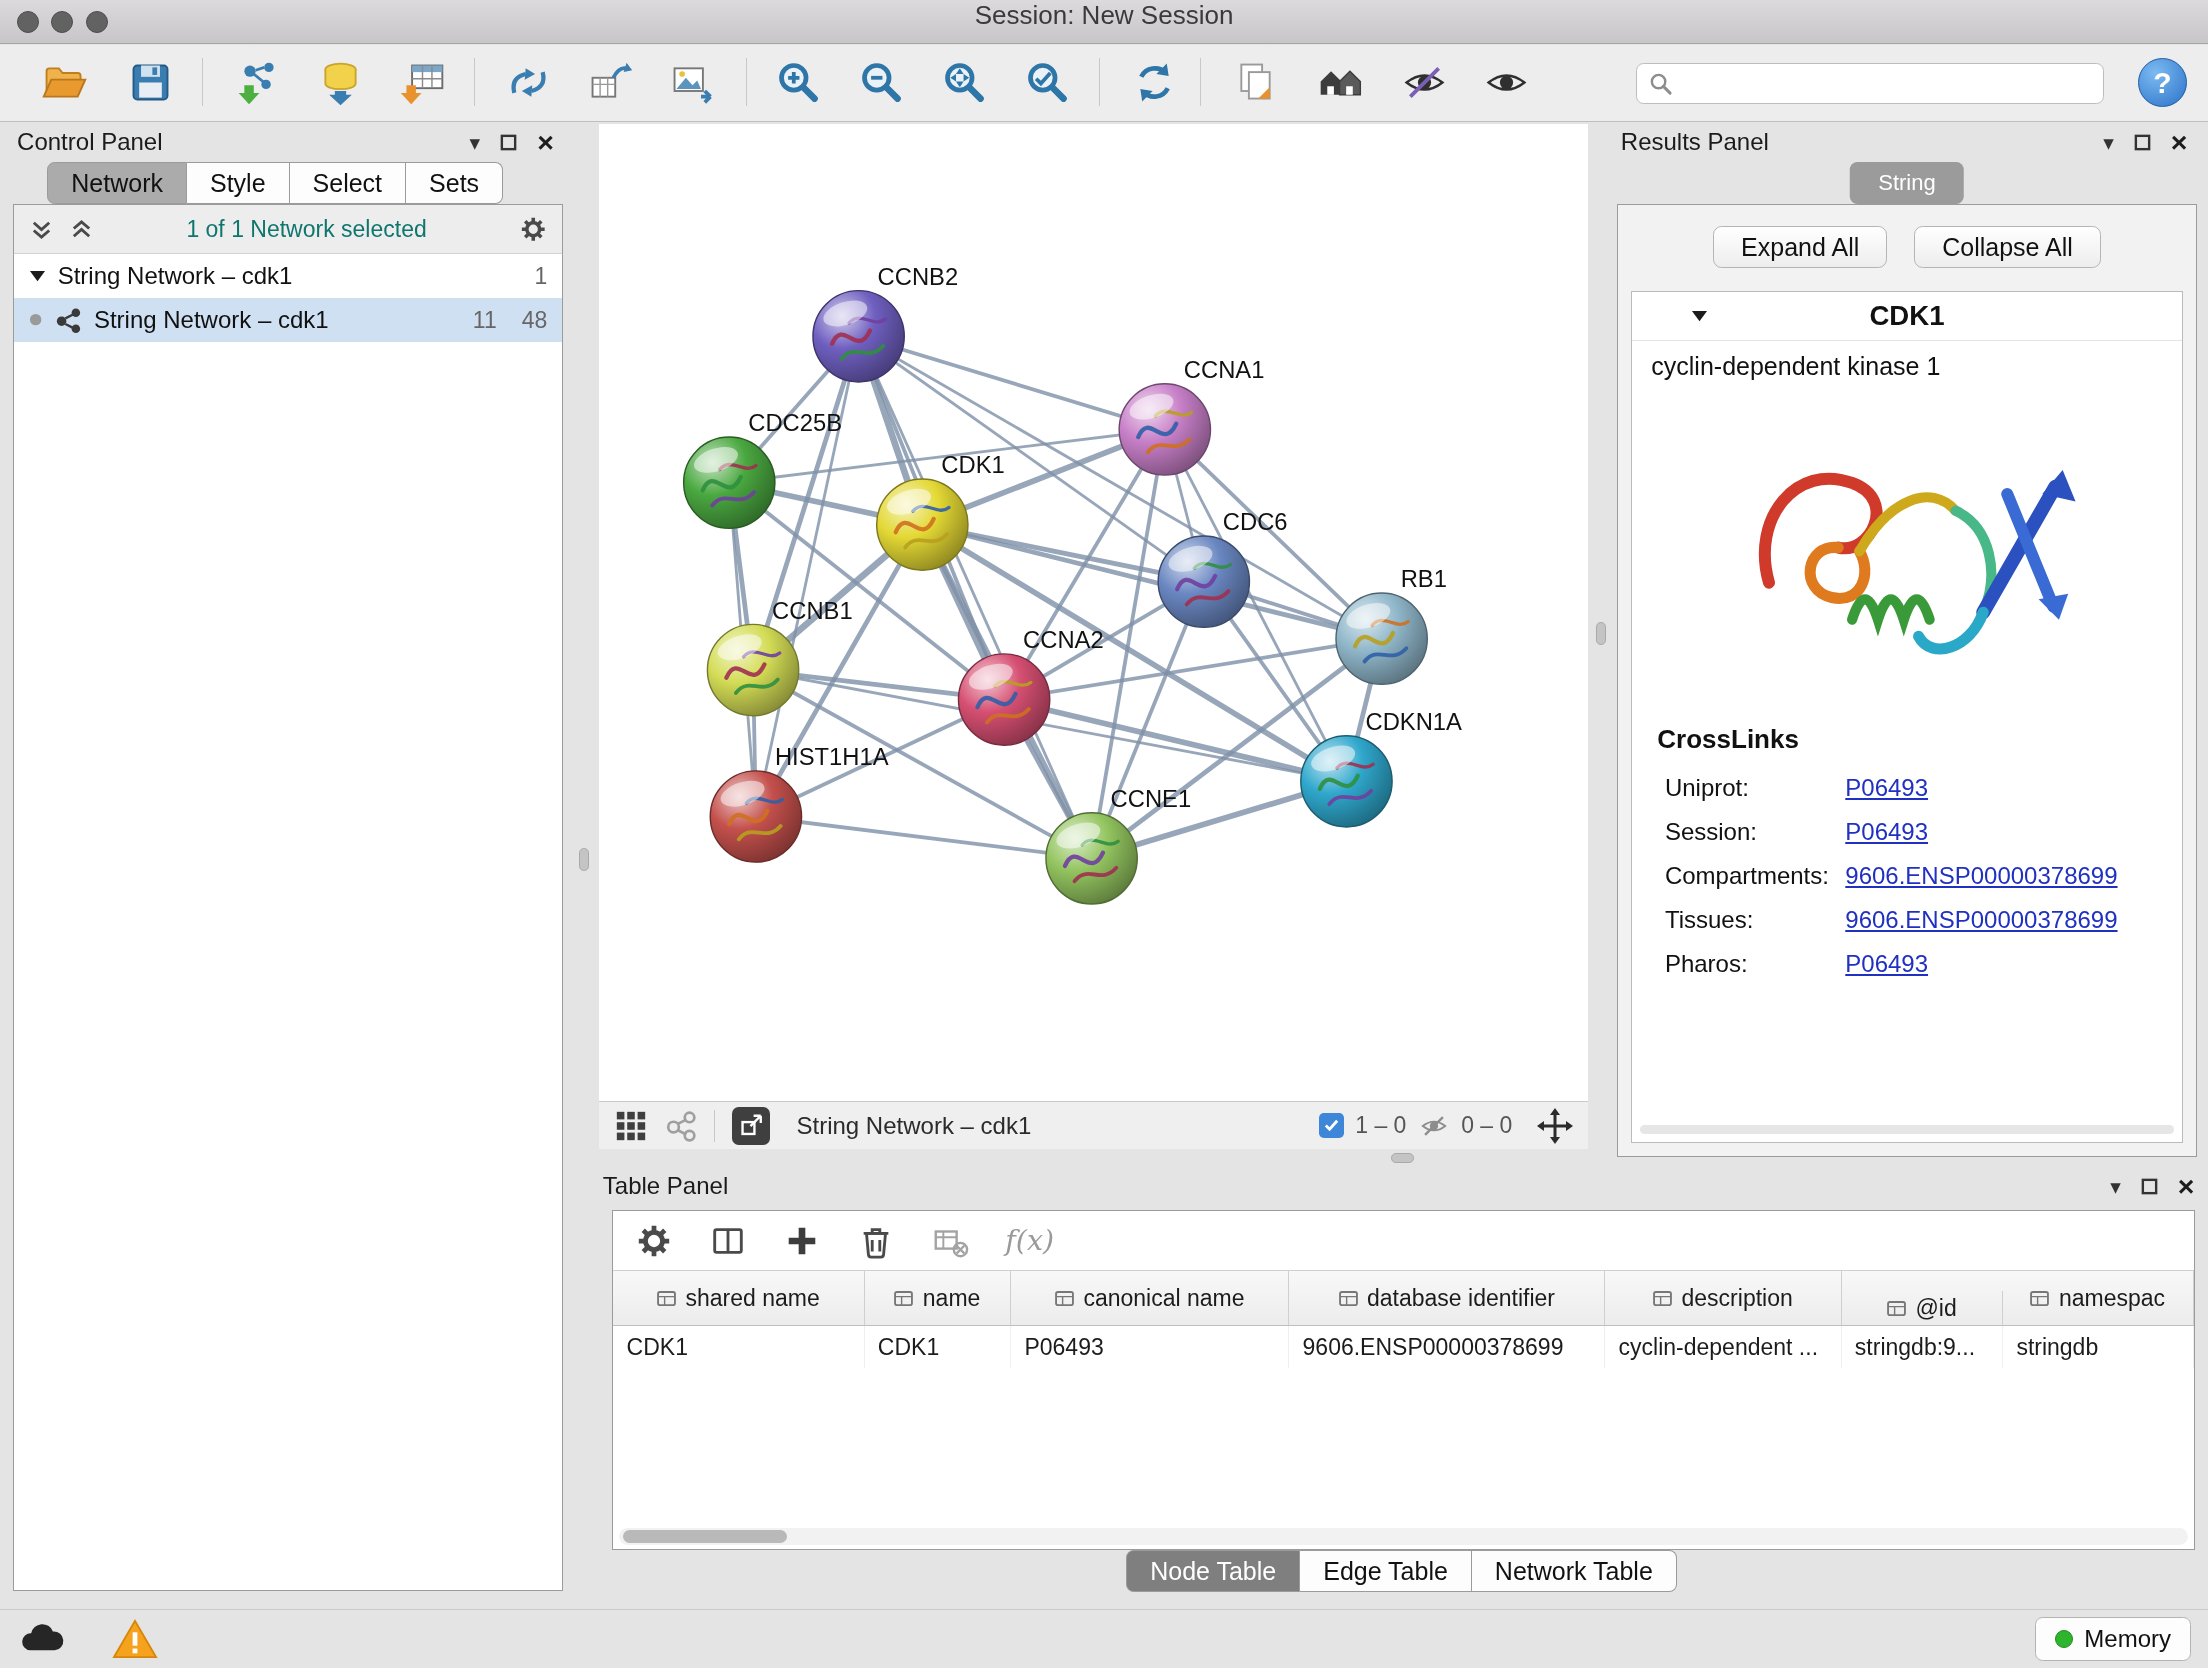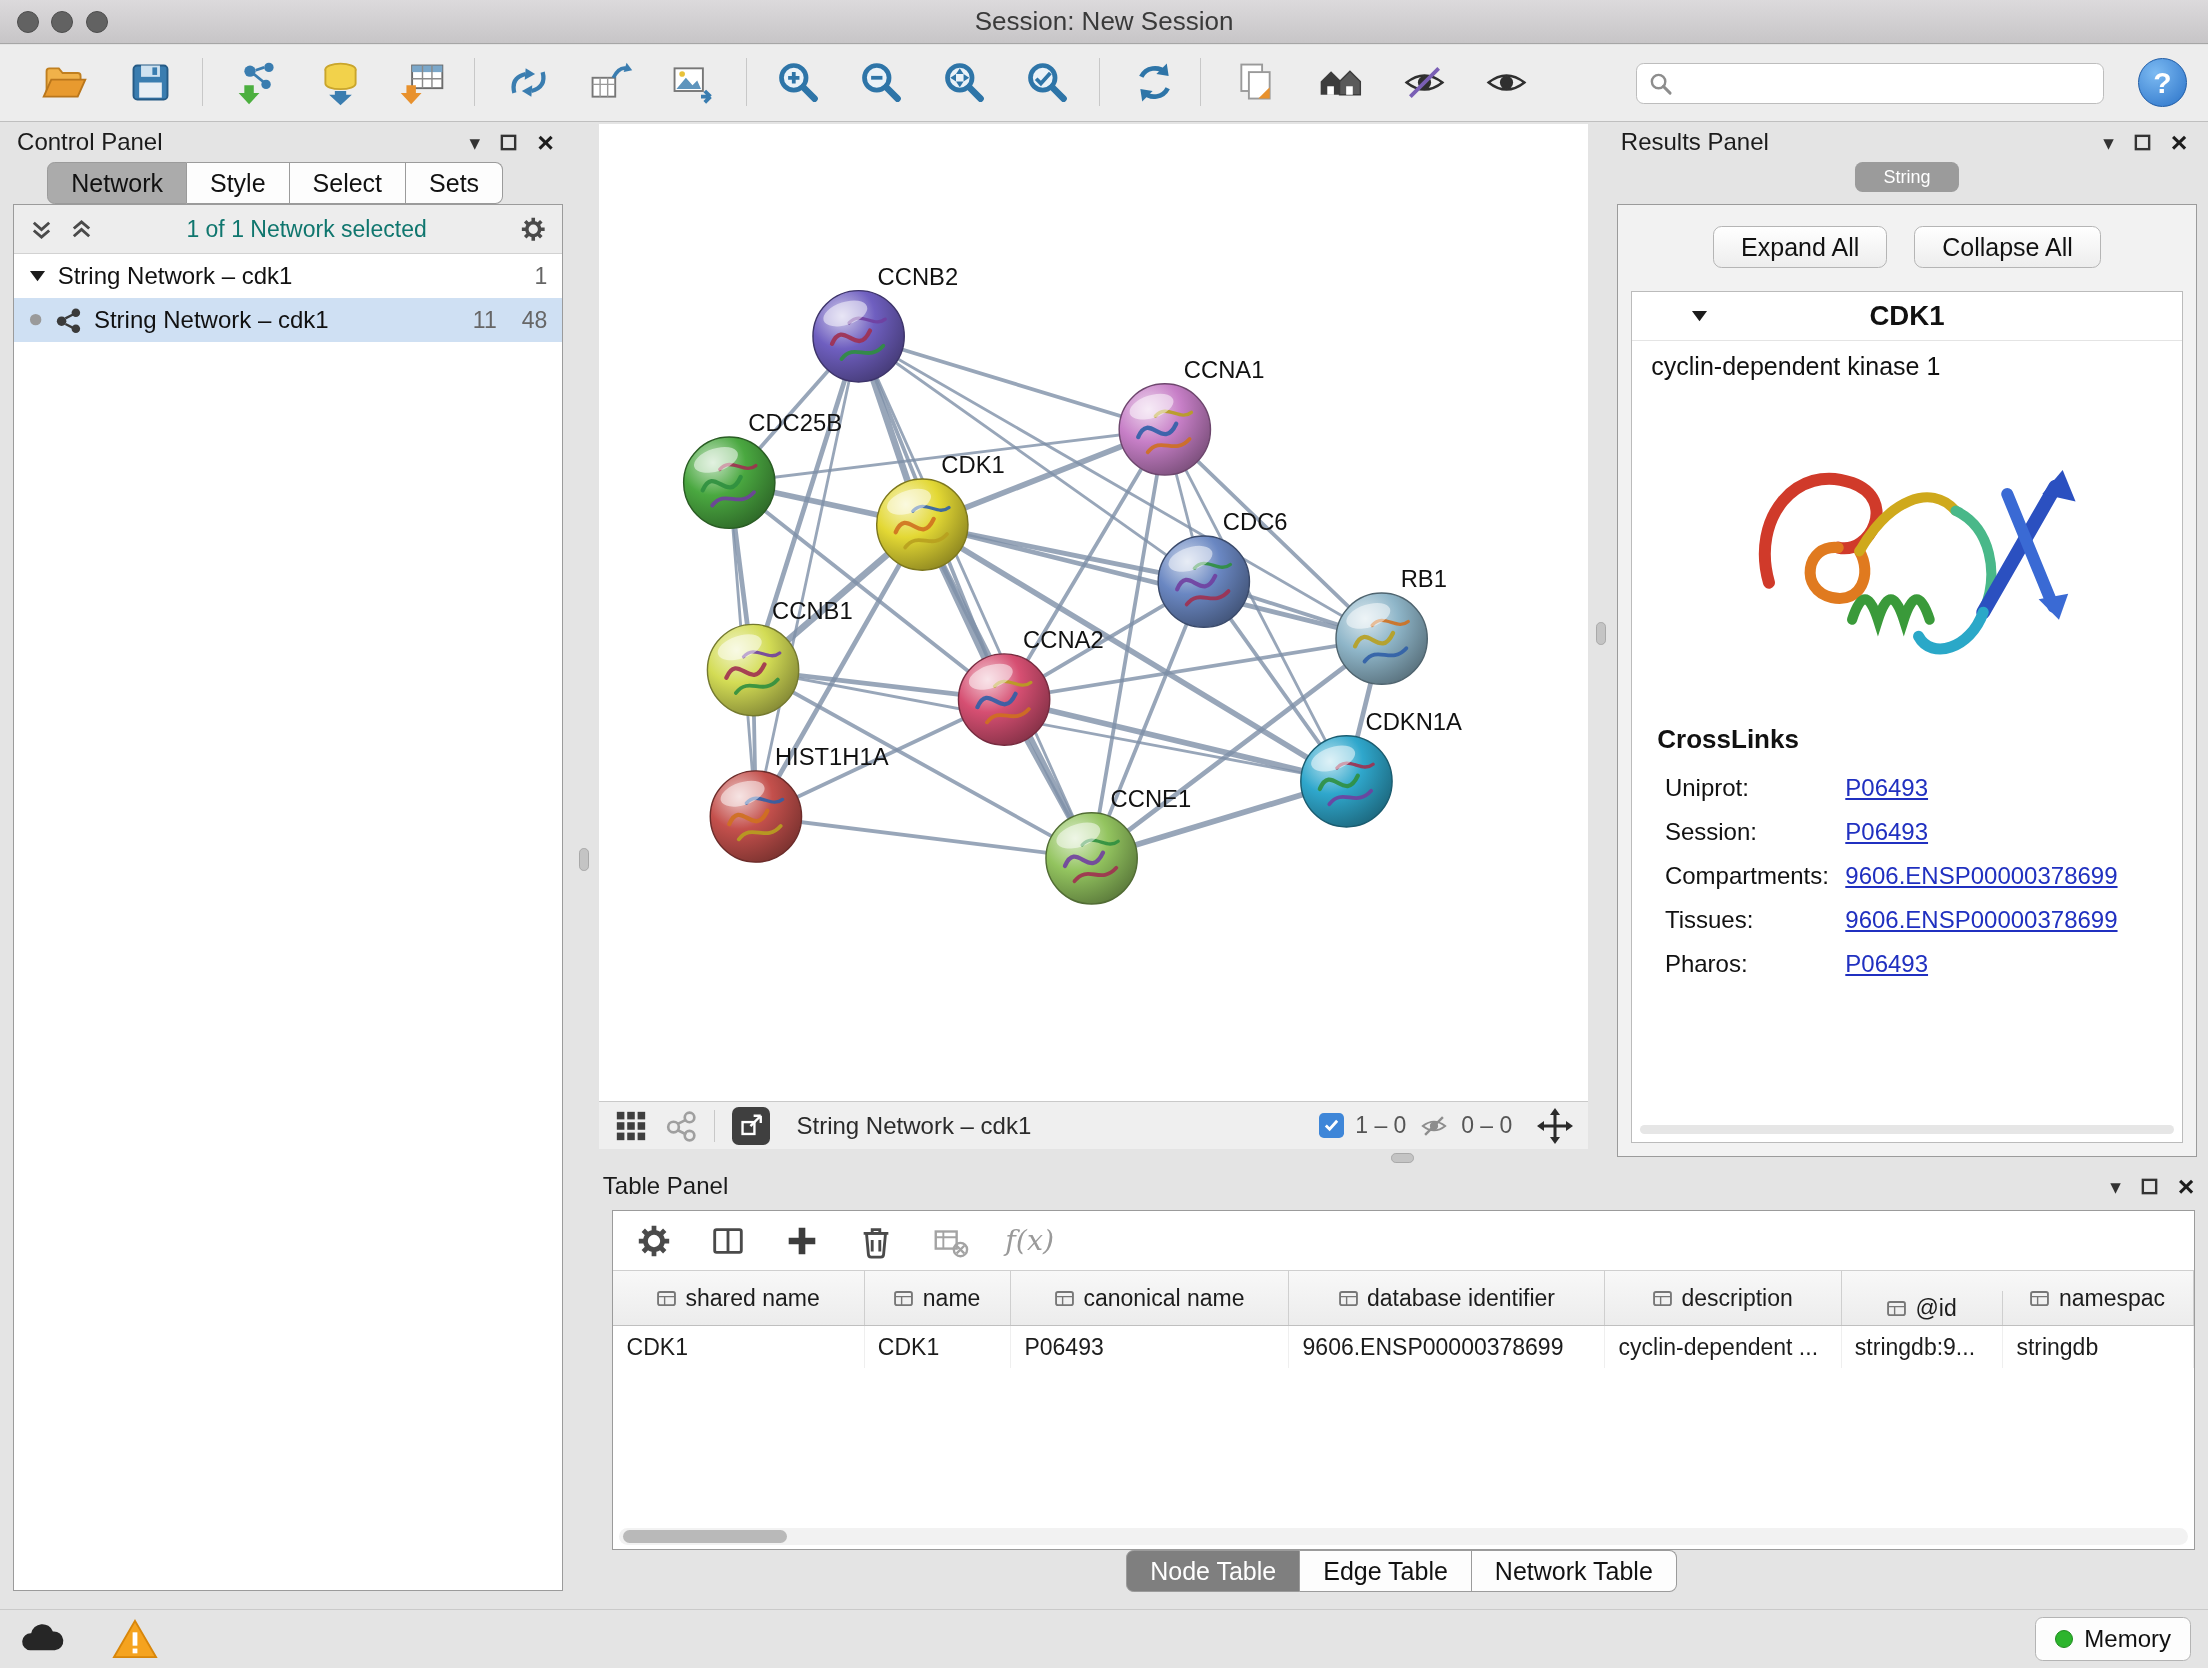--- a/index.html
+++ b/index.html
@@ -1,20 +1,20 @@
 <!DOCTYPE html>
 <html style="font-size:15px"><head>
 <meta charset="utf-8">
 <style>
   *{box-sizing:border-box;margin:0;padding:0}
   html,body{width:2208px;height:1668px;overflow:hidden}
   body{font-family:"Liberation Sans","DejaVu Sans",sans-serif;background:#e4e4e4;position:relative}
 
   
-  .titlebar{position:absolute;left:0;top:0;right:0;height:44px;background:linear-gradient(#dcdadc,#c7c5c7);border-bottom:1px solid #a6a6a6;display:flex;align-items:center;justify-content:center}
+  .titlebar{position:absolute;left:0;top:0;right:0;height:44px;background:linear-gradient(#dcdadc,#c7c5c7);border-bottom:1px solid #a6a6a6;display:flex;justify-content:center}
   .lights{position:absolute;left:17px;top:10.5px;display:flex;gap:12.4px}
   .light{width:22px;height:22px;border-radius:50%;background:#626262;border:1px solid #4d4d4d}
   .tb-title{font-size:26px;color:#3a3a3a;font-weight:500}
 
   
   .toolbar{position:absolute;left:0;top:45px;right:0;height:77px;background:#ededed;border-bottom:1px solid #bfbfbf}
   .tbtn{position:absolute;top:11.4px;width:53px;height:53px;display:flex;align-items:center;justify-content:center;border-radius:5.7px}
   .tb-sep{position:absolute;top:13.3px;width:1px;height:48px;background:#c8c8c8}
   .search{position:absolute;left:1636px;top:18px;width:468px;height:41px;background:#fff;border:1px solid #bdbdbd;border-radius:7.6px;display:flex;align-items:center;padding:0 11.4px;gap:9.5px}
   .search input{border:none;outline:none;font-size:23px;flex:1;background:transparent;color:#333}
@@ -48,21 +48,21 @@
   .network-canvas{position:absolute;left:599px;top:124px;width:989px;height:978px;background:#fff}
   .net-status{position:absolute;left:599px;top:1101px;width:989px;height:48px;background:#efefef;border-top:1px solid #c9c9c9;display:flex;align-items:center;padding:0 15px;gap:17px}
   .net-sep{width:1px;height:32px;background:#c8c8c8}
   .net-title{font-size:24px;color:#2b2b2b;margin-left:9.5px}
   .net-right{margin-left:auto;display:flex;align-items:center;gap:11.4px;font-size:23px;color:#555}
   .export-btn{width:38px;height:38px;background:#3f3f3f;border-radius:6.7px;display:flex;align-items:center;justify-content:center}
   .checkbox{width:25px;height:25px;background:#3e86d8;border-radius:4.8px;display:flex;align-items:center;justify-content:center}
 
   
   .results-panel{position:absolute;left:1617px;top:124px;width:580px;height:1033px}
-  .string-tab{position:absolute;top:38px;left:50%;transform:translateX(-50%);height:30px;padding:0 28.5px;background:#9b9b9b;color:#fff;font-size:18px;display:flex;align-items:center;border-radius:7.6px}
+  .string-tab{position:absolute;top:38px;left:50%;transform:translateX(-50%);height:42px;padding:0 28.5px;background:#9b9b9b;color:#fff;font-size:22px;display:flex;align-items:center;border-radius:7.6px}
   .rp-box{position:absolute;top:80px;left:0;right:0;bottom:0;border:1px solid #9b9b9b;background:#f2f2f2;display:flex;flex-direction:column;padding:21px 13.3px 13.3px}
   .rp-buttons{display:flex;justify-content:center;gap:27px}
   .btn{height:42px;padding:0 27px;background:linear-gradient(#ffffff,#ededed);border:1px solid #b5b5b5;border-radius:8.6px;font-size:25px;display:flex;align-items:center;color:#111}
   .gene-box{margin-top:23px;background:#fff;border:1px solid #bbb;flex:1;display:flex;flex-direction:column;overflow:hidden}
   .gene-header{height:49px;display:flex;align-items:center;position:relative;border-bottom:1px solid #e4e4e4}
   .gene-symbol{position:absolute;left:0;right:0;text-align:center;font-weight:bold;font-size:27.6px;color:#111}
   .gene-caret{position:absolute;left:59px;top:17px}
   .gene-desc{padding:11.4px 19px 3.8px;font-size:25px;color:#111}
   .protein-wrap{display:flex;justify-content:center;padding:13.3px 0 3.8px}
   .crosslinks{padding:7.6px 25px}

